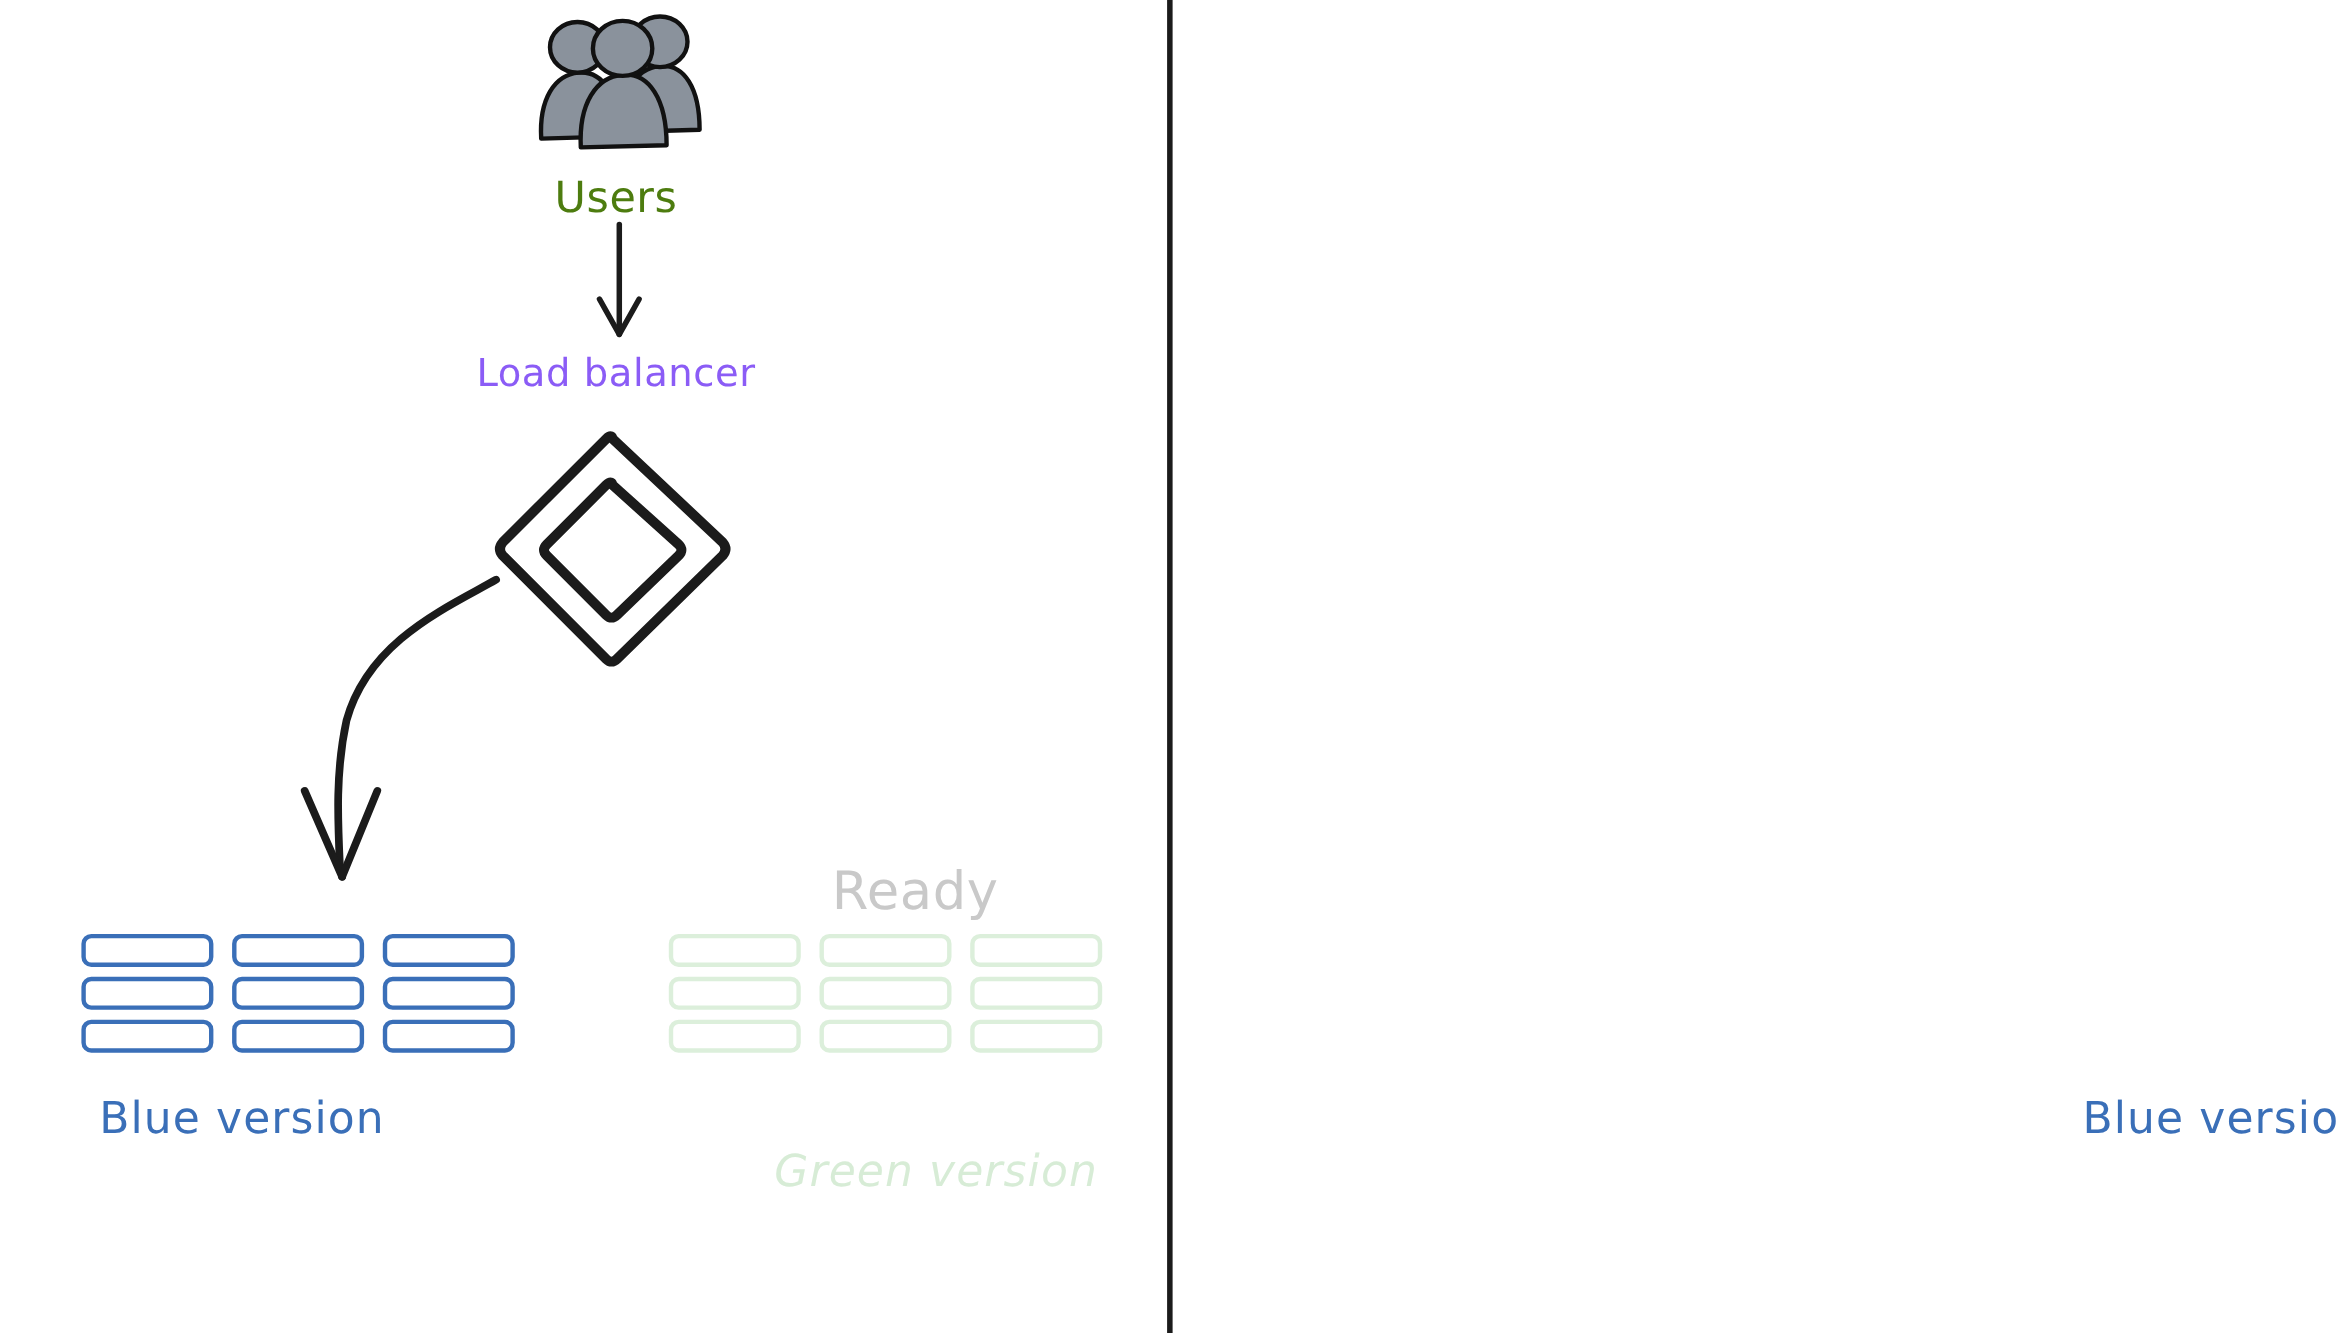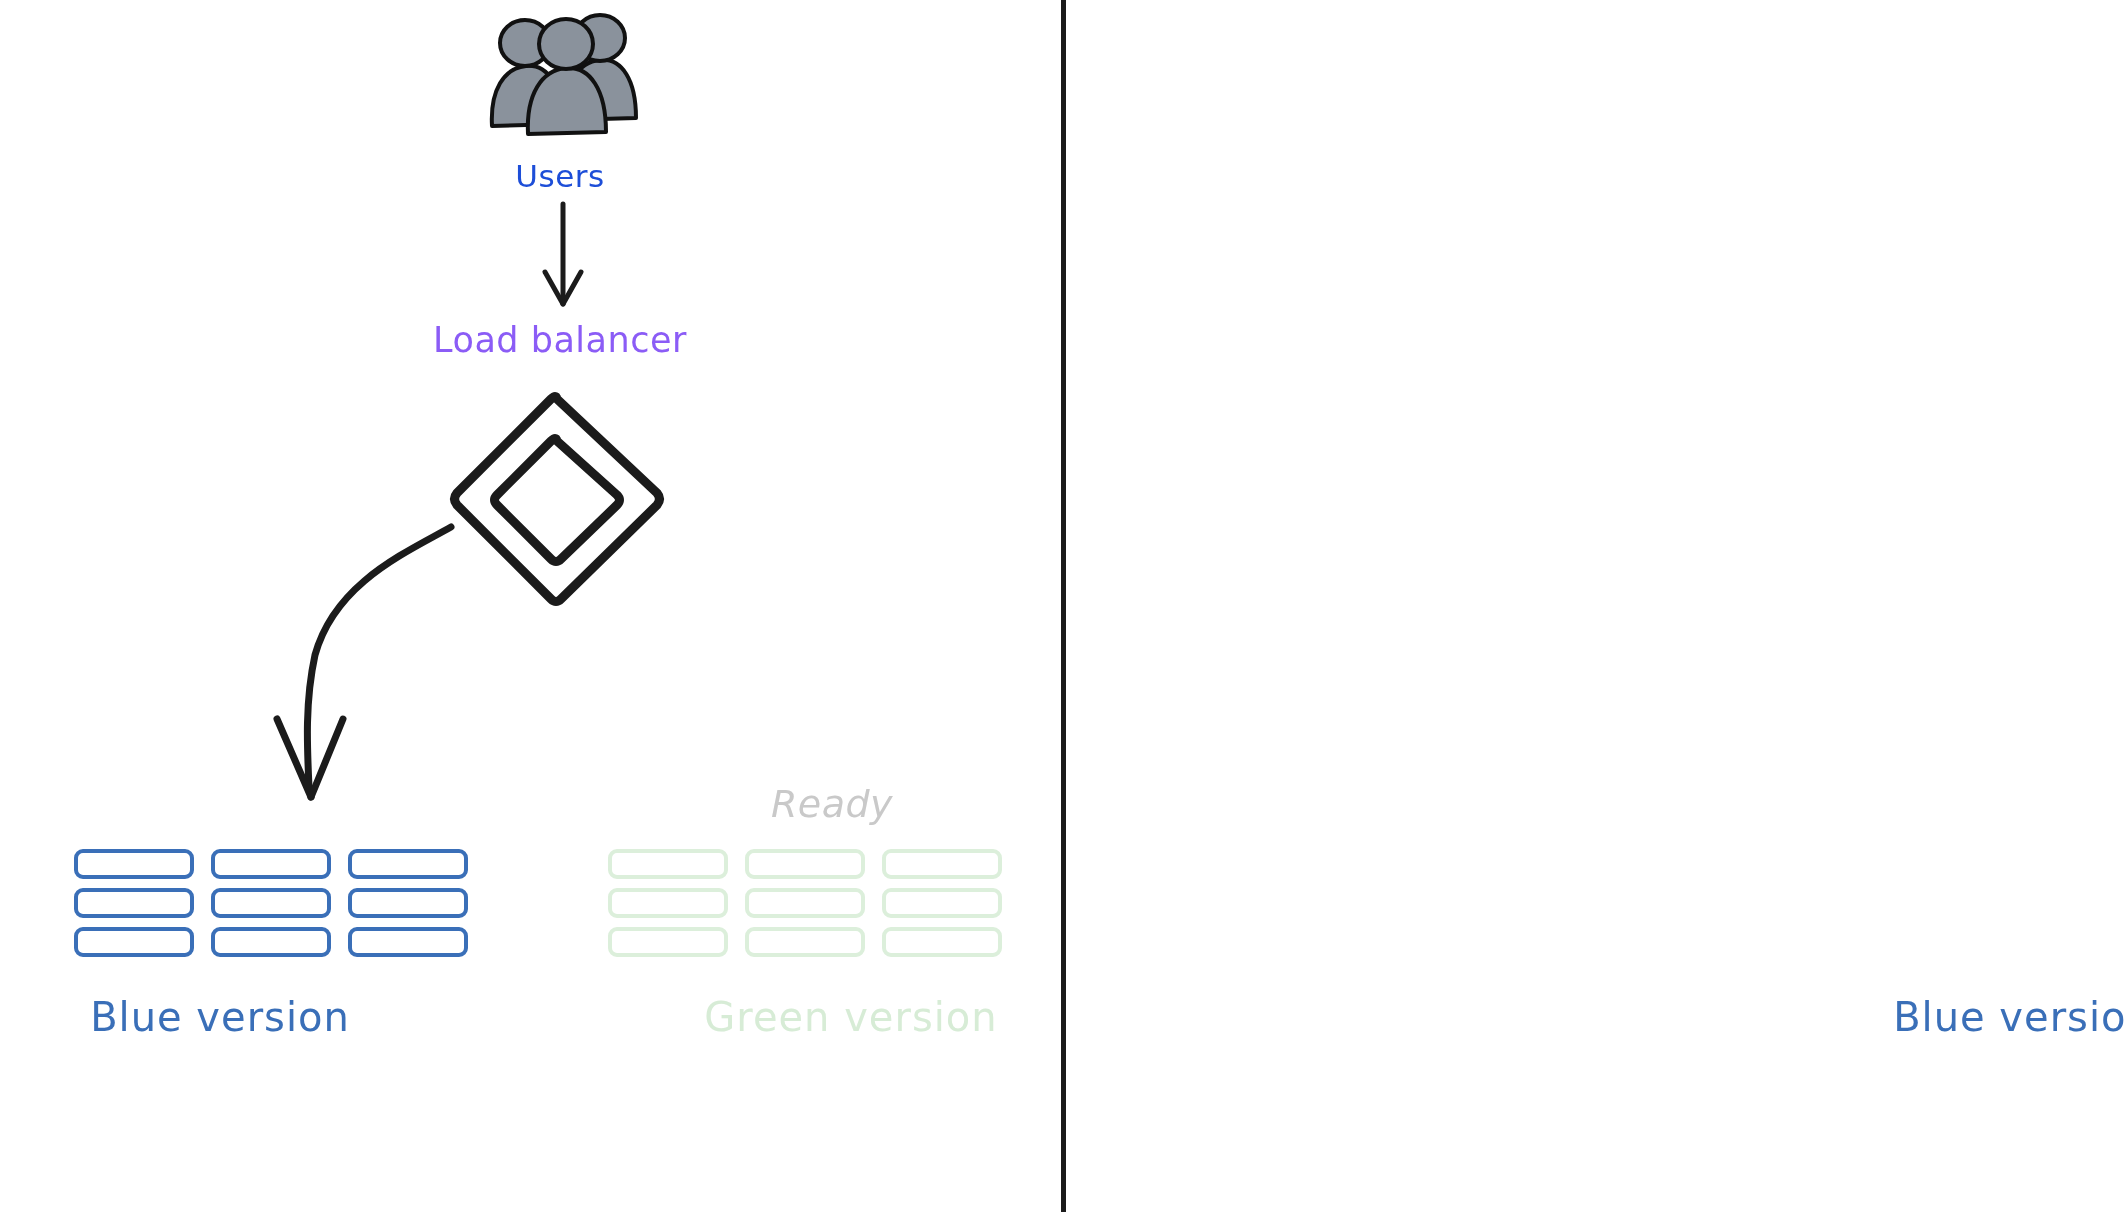--- a/index.html
+++ b/index.html
@@ -22,38 +22,37 @@
   
   .label{
     position:absolute;
     text-align:center;
     white-space:nowrap;
     font-family:"DejaVu Sans", sans-serif;
     font-weight:400;
     letter-spacing:0.5px;
   }
   .label-users{
-    font-size:31px;color:#1d4ed8;
+    font-size:39px;color:#4d7c0f;
     width:300px;
   }
   .label-lb{
     font-size:35px;color:#8b5cf6;
     width:480px;
   }
   .label-version{
     font-size:40px;
     width:520px;
     letter-spacing:1px;
   }
   .label-blue{color:#3a6fb8;}
   .label-green-faded{color:#d7ecd6;}
   .label-ready{
-    font-size:38px;color:#c9c9c9;
+    font-size:48px;color:#c9c9c9;
     width:320px;
-    font-style:italic;
   }
 
   
   .users-icon{position:absolute;width:180px;height:130px;}
   .users-icon svg{width:100%;height:100%;display:block;}
 
   
   .diamond{position:absolute;width:230px;height:230px;}
   .diamond svg{width:100%;height:100%;display:block;}
 
@@ -150,21 +149,21 @@
       <div class="blk blk-green-faded"></div>
       <div class="blk blk-green-faded"></div>
       <div class="blk blk-green-faded"></div>
       <div class="blk blk-green-faded"></div>
       <div class="blk blk-green-faded"></div>
       <div class="blk blk-green-faded"></div>
       <div class="blk blk-green-faded"></div>
       <div class="blk blk-green-faded"></div>
       <div class="blk blk-green-faded"></div>
     </div>
-    <div class="label label-version label-green-faded" style="left:591px;top:994px;">Green version</div>
+    <div class="label label-version label-green-faded" style="left:591px;top:1042px;font-style:italic;">Green version</div>
   </div>
 
   <div class="divider"></div>
 
   <div class="panel" id="panel-right">
 
     <div class="label label-version label-blue" style="left:1704px;top:994px;left:1704px;"></div>
     <div class="label label-version label-blue" style="left:700px;top:994px;">Blue version</div>
 
   </div>

